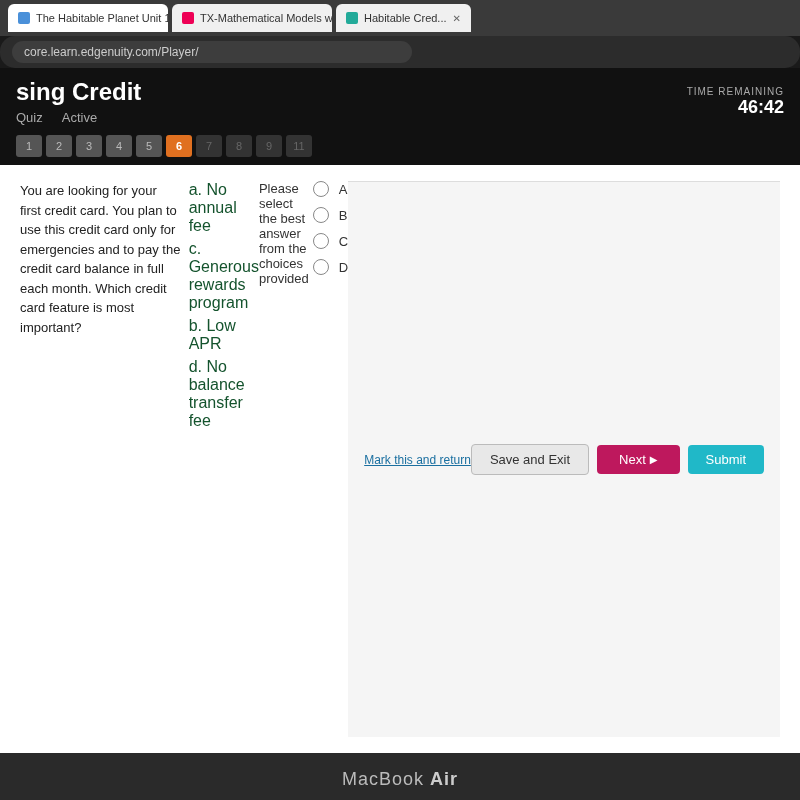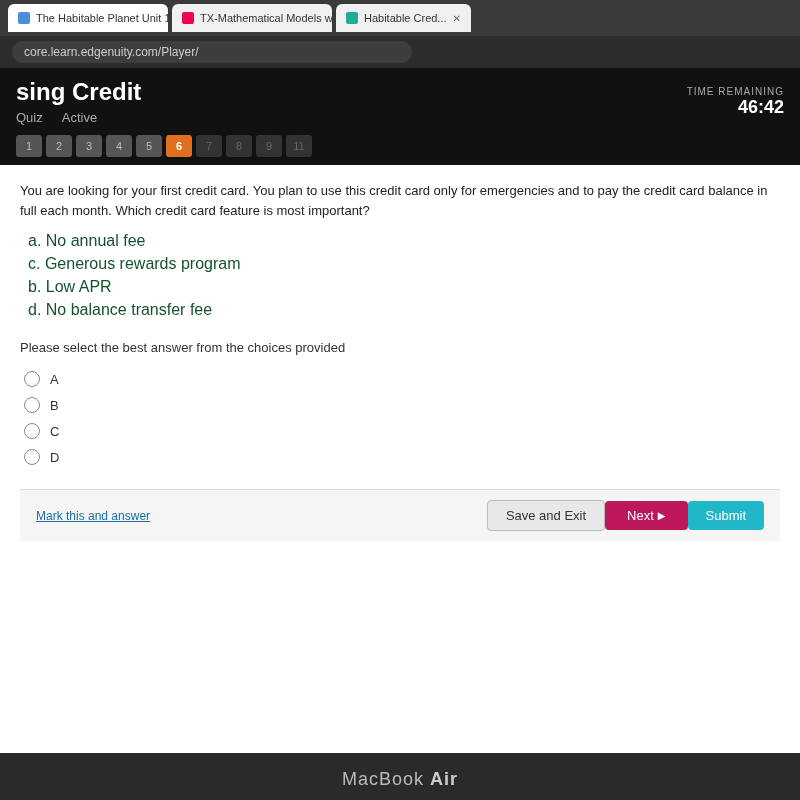--- a/index.html
+++ b/index.html
@@ -58,20 +58,21 @@
     .tab-icon.green { background: #2a9;  }
 
     
     .address-bar {
       background: #2c2c2c;
       height: 32px;
       display: flex;
       align-items: center;
       padding: 0 12px;
       flex-shrink: 0;
+      border-radius: 15px;
     }
     .address-input {
       background: #3d3d3d;
       border: none;
       border-radius: 12px;
       color: #ccc;
       font-size: 12px;
       padding: 4px 12px;
       width: 400px;
       outline: none;
@@ -165,21 +166,20 @@
       color: #666;
     }
 
     
     .question-content {
       background: #fff;
       margin: 0;
       flex: 1;
       padding: 16px 20px;
       display: flex;
-      flex-direction: column;
       overflow-y: auto;
     }
     .question-text {
       font-size: 13px;
       color: #222;
       line-height: 1.5;
       margin-bottom: 12px;
     }
     .answer-options {
       margin-left: 8px;
@@ -234,20 +234,21 @@
       flex-shrink: 0;
     }
     .mark-return {
       color: #1a6fa0;
       font-size: 12px;
       text-decoration: underline;
       cursor: pointer;
     }
     .action-buttons {
       display: flex;
+      gap: 8px;
       align-items: center;
     }
     .btn-save {
       background: #e8e8e8;
       border: 1px solid #bbb;
       color: #333;
       font-size: 13px;
       padding: 7px 18px;
       border-radius: 4px;
       cursor: pointer;
@@ -388,21 +389,21 @@
         <div class="radio-circle"></div>
         <span class="radio-label">C</span>
       </label>
       <label class="radio-item">
         <div class="radio-circle"></div>
         <span class="radio-label">D</span>
       </label>
     </div>
 
     <div class="action-bar">
-      <span class="mark-return">Mark this and answer</span>
+      <span class="mark-return">Mark this and return</span>
       <div class="action-buttons">
         <button class="btn-save">Save and Exit</button>
         <button class="btn-next">
           <span>Next</span>
           <span class="chevron">▶</span>
         </button>
         <button class="btn-submit">Submit</button>
       </div>
     </div>
   </div>

